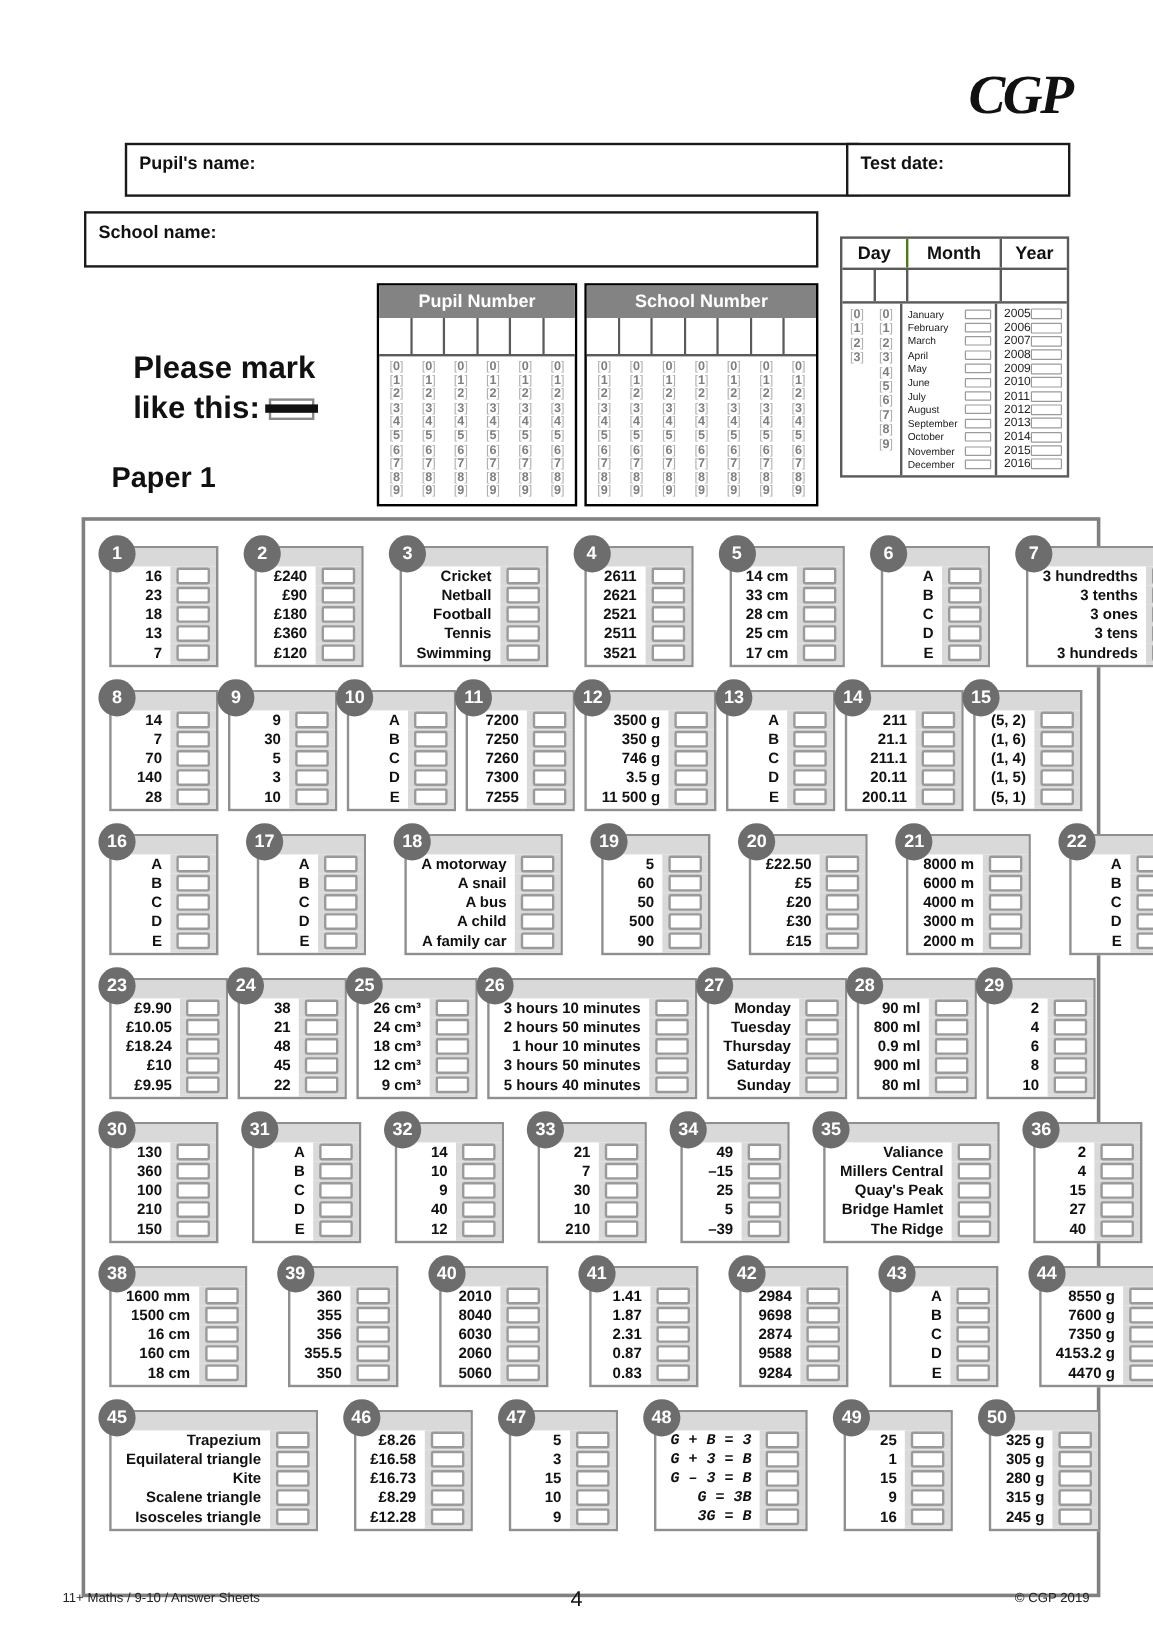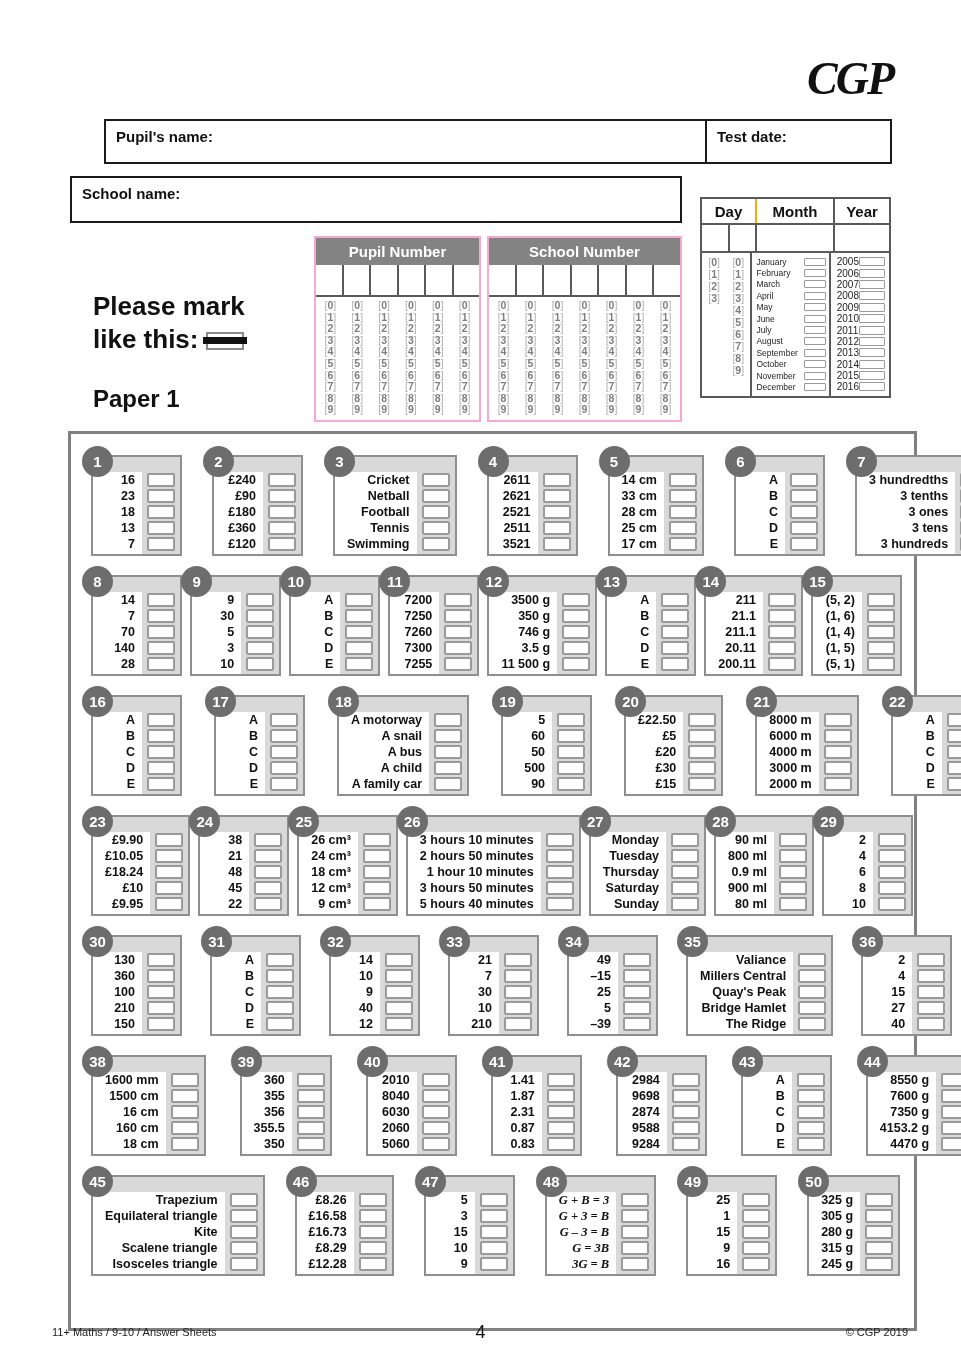--- a/index.html
+++ b/index.html
@@ -8,46 +8,46 @@
   
   .title{position:absolute;left:70px;top:62px;font-size:21px;font-weight:bold;}
   .logo{position:absolute;right:68px;top:52px;font-family:"Liberation Serif",serif;
         font-style:italic;font-weight:bold;font-size:46px;letter-spacing:-2px;}
   .field{position:absolute;border:2px solid #1a1a1a;background:#fff;}
   .field span{display:block;padding:7px 0 0 10px;font-size:15px;font-weight:bold;}
   .f-pupil{left:70px;top:119px;width:608px;height:41px;margin-left:34px;}
   .f-test{left:705px;top:119px;width:183px;height:41px;}
   .f-school{left:70px;top:176px;width:608px;height:43px;}
   
-  .marknote{position:absolute;left:93px;top:290px;font-size:26px;font-weight:bold;line-height:1.28;}
+  .marknote{position:absolute;left:111px;top:290px;font-size:26px;font-weight:bold;line-height:1.28;}
   .mark-sample{display:inline-block;position:relative;width:34px;height:14px;
         border:2px solid #8a8a8a;background:#fff;vertical-align:middle;margin-left:8px;}
   .mark-sample::after{content:"";position:absolute;left:-5px;top:3px;width:44px;height:7px;background:#111;}
   .paper-label{position:absolute;left:93px;top:385px;font-size:24px;font-weight:bold;}
   
-  .numgrid{position:absolute;top:236px;border:2px solid #f9a8d4;background:#fff;}
+  .numgrid{position:absolute;top:236px;border:2px solid #000000;background:#fff;}
   .ng-pupil{left:314px;width:163px;}
   .ng-school{left:487px;width:191px;}
   .num-title{height:27px;background:#838383;color:#fff;font-weight:bold;font-size:15px;
         display:flex;align-items:center;justify-content:center;}
   .num-writes{display:flex;height:30px;border-bottom:2px solid #5a5a5a;}
   .write-box{flex:1;background:#fff;border-right:2px solid #5a5a5a;}
   .write-box:last-child{border-right:none;}
   .num-digits{display:flex;padding:3px 1px 4px 1px;}
   .digit-col{flex:1;display:flex;flex-direction:column;}
   .digit-mark{height:11.6px;line-height:11.6px;text-align:center;font-size:10.5px;
         color:#7e7e7e;font-weight:bold;cursor:pointer;white-space:nowrap;}
   .digit-mark .br{color:#b0b0b0;font-weight:normal;}
   
   .dob{position:absolute;left:700px;top:197px;width:187px;border:2px solid #5a5a5a;background:#fff;}
   .dob-title{height:29px;background:#838383;color:#fff;font-weight:bold;font-size:17px;
         display:flex;align-items:center;justify-content:center;}
   .dob-heads{display:flex;height:24px;border-bottom:2px solid #5a5a5a;}
   .dob-heads div{display:flex;align-items:center;justify-content:center;font-weight:bold;font-size:15px;}
-  .dob-c1{width:53px;border-right:2px solid #eab308;}
+  .dob-c1{width:53px;border-right:2px solid #4d7c0f;}
   .dob-c2{width:76px;border-right:2px solid #5a5a5a;}
   .dob-c3{flex:1;}
   .dob-writes{display:flex;height:26px;border-bottom:2px solid #5a5a5a;}
   .dob-writes .w{border-right:2px solid #5a5a5a;}
   .dob-writes .w:last-child{border-right:none;}
   .dw-d1,.dw-d2{width:25.5px;}
   .dw-m{width:76px;}
   .dw-y{flex:1;}
   .dob-body{display:flex;}
   .dob-daycol{width:53px;border-right:2px solid #5a5a5a;display:flex;padding-top:3px;}
@@ -72,21 +72,21 @@
   .qbadge{position:absolute;left:-11px;top:-11px;width:31px;height:31px;border-radius:50%;
         background:#6d6d6d;color:#fff;font-weight:bold;font-size:15px;
         display:flex;align-items:center;justify-content:center;z-index:2;}
   .qhead{height:15px;background:#d9d9d9;flex:none;}
   .qopt{display:flex;align-items:center;height:16px;flex:none;}
   .qopt.filler{flex:1;}
   .qlabel{flex:1;text-align:right;padding:0 7px 0 12px;font-weight:bold;font-size:12.5px;
         white-space:nowrap;min-width:30px;}
   .qcell{width:38px;align-self:stretch;background:#d9d9d9;display:flex;align-items:center;justify-content:center;}
   .qbubble{width:24px;height:10px;background:#fff;border:2px solid #9a9a9a;border-radius:2px;cursor:pointer;}
-  .qbox.math .qlabel{font-family:Liberation Serif, serif;font-style:italic;}
+  .qbox.math .qlabel{font-family:Liberation Mono, monospace;font-style:italic;}
   
   .footer-left{position:absolute;left:52px;top:1326px;font-size:11px;color:#222;}
   .footer-page{position:absolute;left:0;top:1322px;width:100%;text-align:center;font-size:18px;}
   .footer-right{position:absolute;right:53px;top:1326px;font-size:11px;color:#222;}
 </style>
 </head>
 <body>
 
 <div class="page">
 

